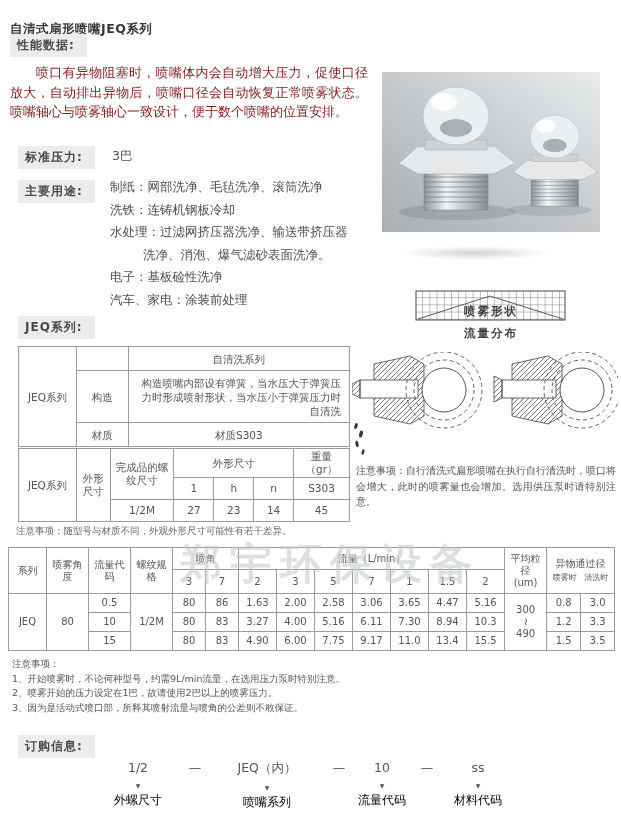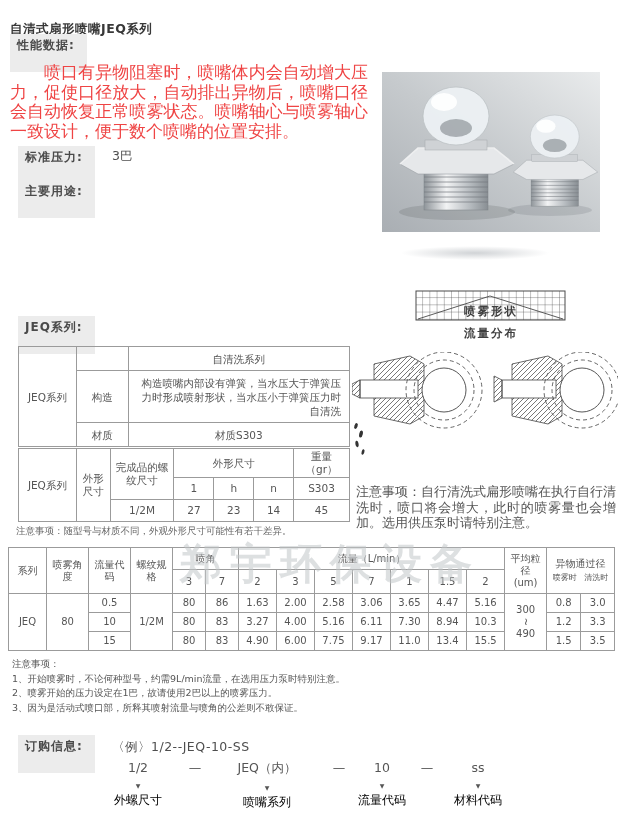--- a/index.html
+++ b/index.html
@@ -1,24 +1,24 @@
 <!DOCTYPE html>
 <html><head>
 <meta charset="utf-8">
 <style>
   html,body{margin:0;padding:0;background:#fff;}
   #page{position:relative;width:621px;height:829px;background:#ffffff;overflow:hidden;
         font-family:"DejaVu Sans","Liberation Sans",sans-serif;color:#4a4a4a;}
   .abs{position:absolute;}
   .label-box{display:inline-block;background:#ececec;color:#4a4a4a;font-weight:bold;
-             font-size:12px;padding:3px 12px 18px 7px;letter-spacing:1px;}
+             font-size:12px;padding:3px 12px 3px 7px;letter-spacing:1px;}
   #title{left:10px;top:5px;font-size:12.5px;font-weight:bold;color:#383838;letter-spacing:.5px;margin-top:16px;}
   #perf-label{left:10px;top:34px;}
-  #perf-text{left:10px;top:63px;width:358px;font-size:17px;line-height:19.5px;
-             text-align:justify;text-indent:2em;color:#ef4444;}
+  #perf-text{left:10px;top:63px;width:358px;font-size:13px;line-height:19.5px;
+             text-align:justify;text-indent:2em;color:#7f1d1d;}
   #sp-label{left:18px;top:146px;}
   #sp-value{left:112px;top:148px;font-size:12.5px;color:#4e4e4e;}
   #uses-label{left:18px;top:180px;}
   #uses-lines{left:110px;top:176px;width:268px;font-size:12.5px;line-height:22.5px;color:#4e4e4e;}
   #uses-lines .indent{padding-left:33px;}
   #series-label{left:18px;top:316px;}
   
   table{border-collapse:collapse;}
   td,th{border:1px solid #9b9b9b;text-align:center;vertical-align:middle;
         font-weight:normal;color:#555;padding:1px 2px;}
@@ -48,36 +48,44 @@
   #order-diagram .lbl{font-size:12px;color:#000000;}
   
   #photo{left:382px;top:72px;width:218px;height:160px;}
   #spray-faint{left:400px;top:246px;width:150px;height:14px;
                background:radial-gradient(ellipse at center,rgba(170,175,180,.55),rgba(170,175,180,0) 70%);}
   .caption{width:218px;text-align:center;font-size:11.5px;font-weight:bold;color:#3f3f3f;letter-spacing:2px;}
   #cap1{left:382px;top:262px;margin-top:42px;}
   #grid-chart{left:415px;top:290px;}
   #cap2{left:382px;top:326px;}
   #xsec{left:352px;top:352px;}
-  #right-note{left:356px;top:484px;width:260px;font-size:13px;line-height:15.5px;color:#555;text-align:justify;}
+  #right-note{left:356px;top:463px;width:260px;font-size:10px;line-height:15.5px;color:#555;text-align:justify;}
 </style>
 </head>
 <body>
 
 <div id="page">
 
   <div id="title" class="abs">自清式扇形喷嘴JEQ系列</div>
 
   <div id="perf-label" class="abs label-box">性能数据:</div>
   <div id="perf-text" class="abs">喷口有异物阻塞时，喷嘴体内会自动增大压力，促使口径放大，自动排出异物后，喷嘴口径会自动恢复正常喷雾状态。喷嘴轴心与喷雾轴心一致设计，便于数个喷嘴的位置安排。</div>
 
   <div id="sp-label" class="abs label-box">标准压力:</div>
   <div id="sp-value" class="abs">3巴</div>
 
   <div id="uses-label" class="abs label-box">主要用途:</div>
+  <div id="uses-lines" class="abs">
+    <div>制纸：网部洗净、毛毡洗净、滚筒洗净</div>
+    <div>洗铁：连铸机钢板冷却</div>
+    <div>水处理：过滤网挤压器洗净、输送带挤压器</div>
+    <div class="indent">洗净、消泡、爆气滤砂表面洗净。</div>
+    <div>电子：基板硷性洗净</div>
+    <div>汽车、家电：涂装前处理</div>
+  </div>
 
   <div id="series-label" class="abs label-box">JEQ系列:</div>
 
   <table id="t1" class="abs">
     <colgroup>
         <col style="width:58px">
         <col style="width:52px">
         <col style="width:222px">
       </colgroup>
     <tbody>
@@ -237,21 +245,20 @@
     </table>
 
   <div id="notes" class="abs">
     <div>注意事项：</div>
     <div>1、开始喷雾时，不论何种型号，约需9L/min流量，在选用压力泵时特别注意。</div>
     <div>2、喷雾开始的压力设定在1巴，故请使用2巴以上的喷雾压力。</div>
     <div>3、因为是活动式喷口部，所释其喷射流量与喷角的公差则不敢保证。</div>
   </div>
 
   <div id="order-label" class="abs label-box">订购信息:</div>
-  <div id="order-example" class="abs">〈例〉1/2--JEQ-10-SS</div>
 
   <div id="order-diagram" class="abs">
     <div class="grp" style="width:80px">
       <div class="code">1/2</div>
       <div class="arrow">▼</div>
       <div class="lbl">外螺尺寸</div>
     </div>
     <div class="dash" style="width:34px">—</div>
     <div class="grp" style="width:110px">
       <div class="code">JEQ（内）</div>

